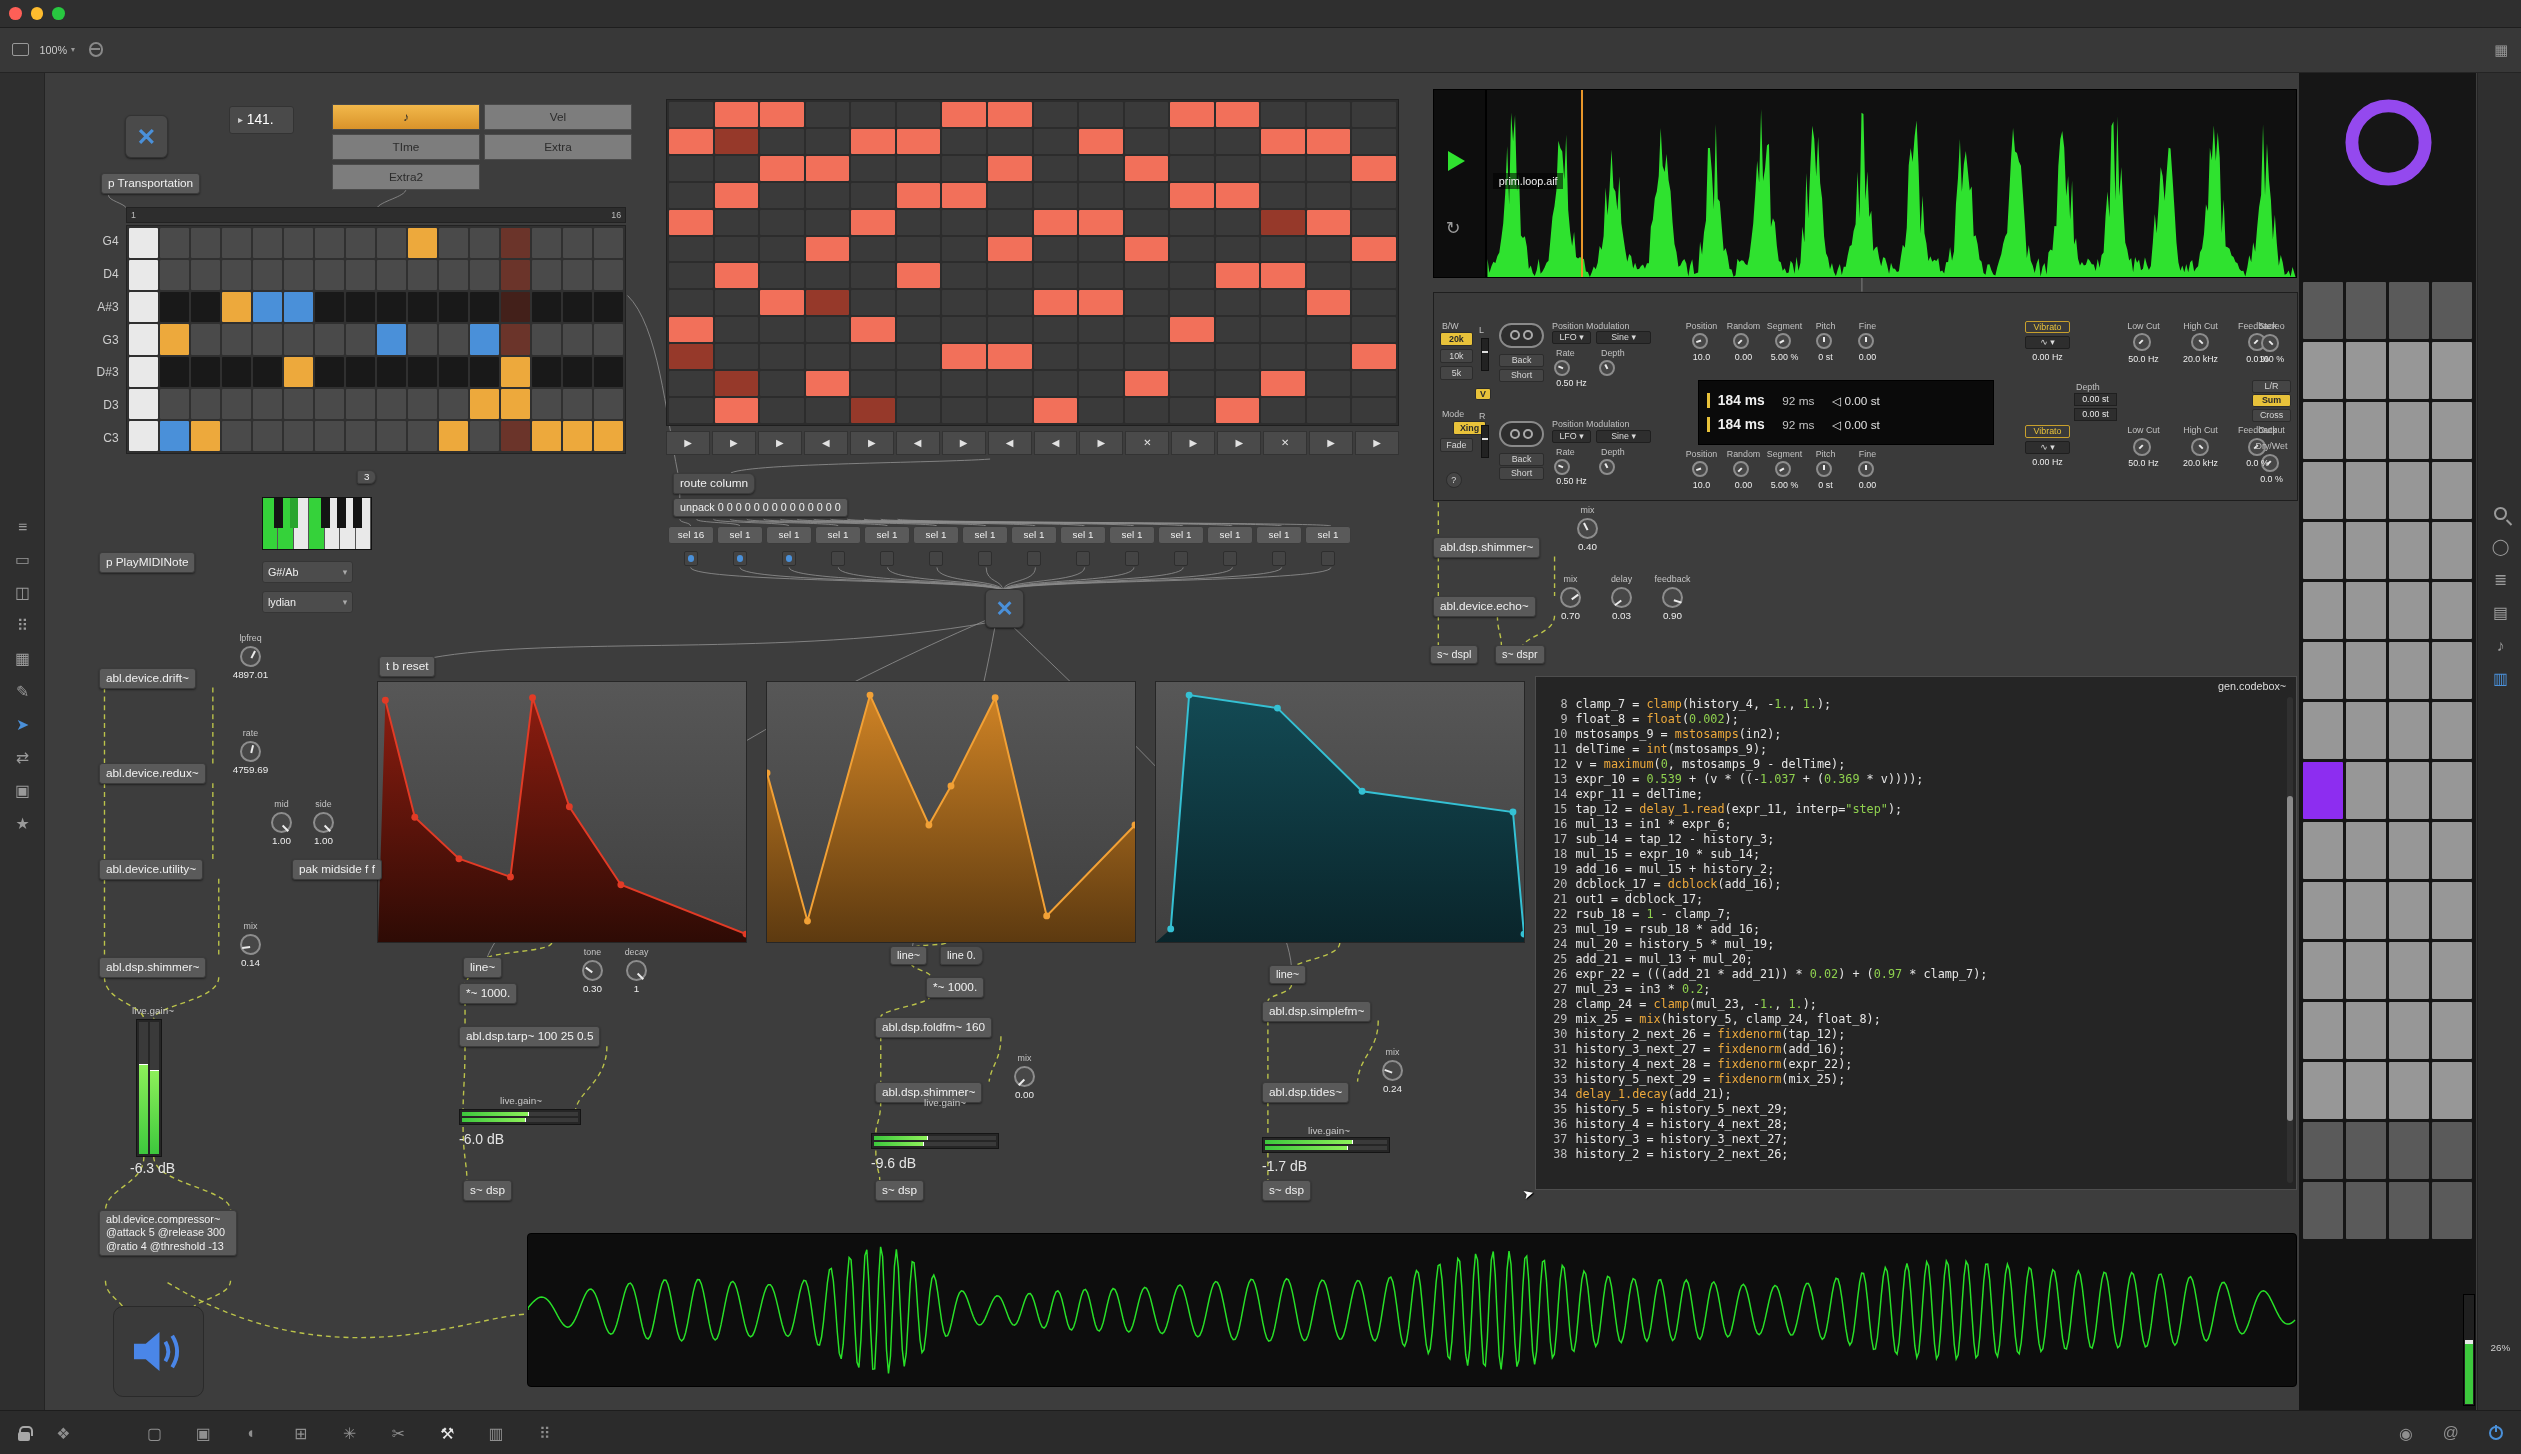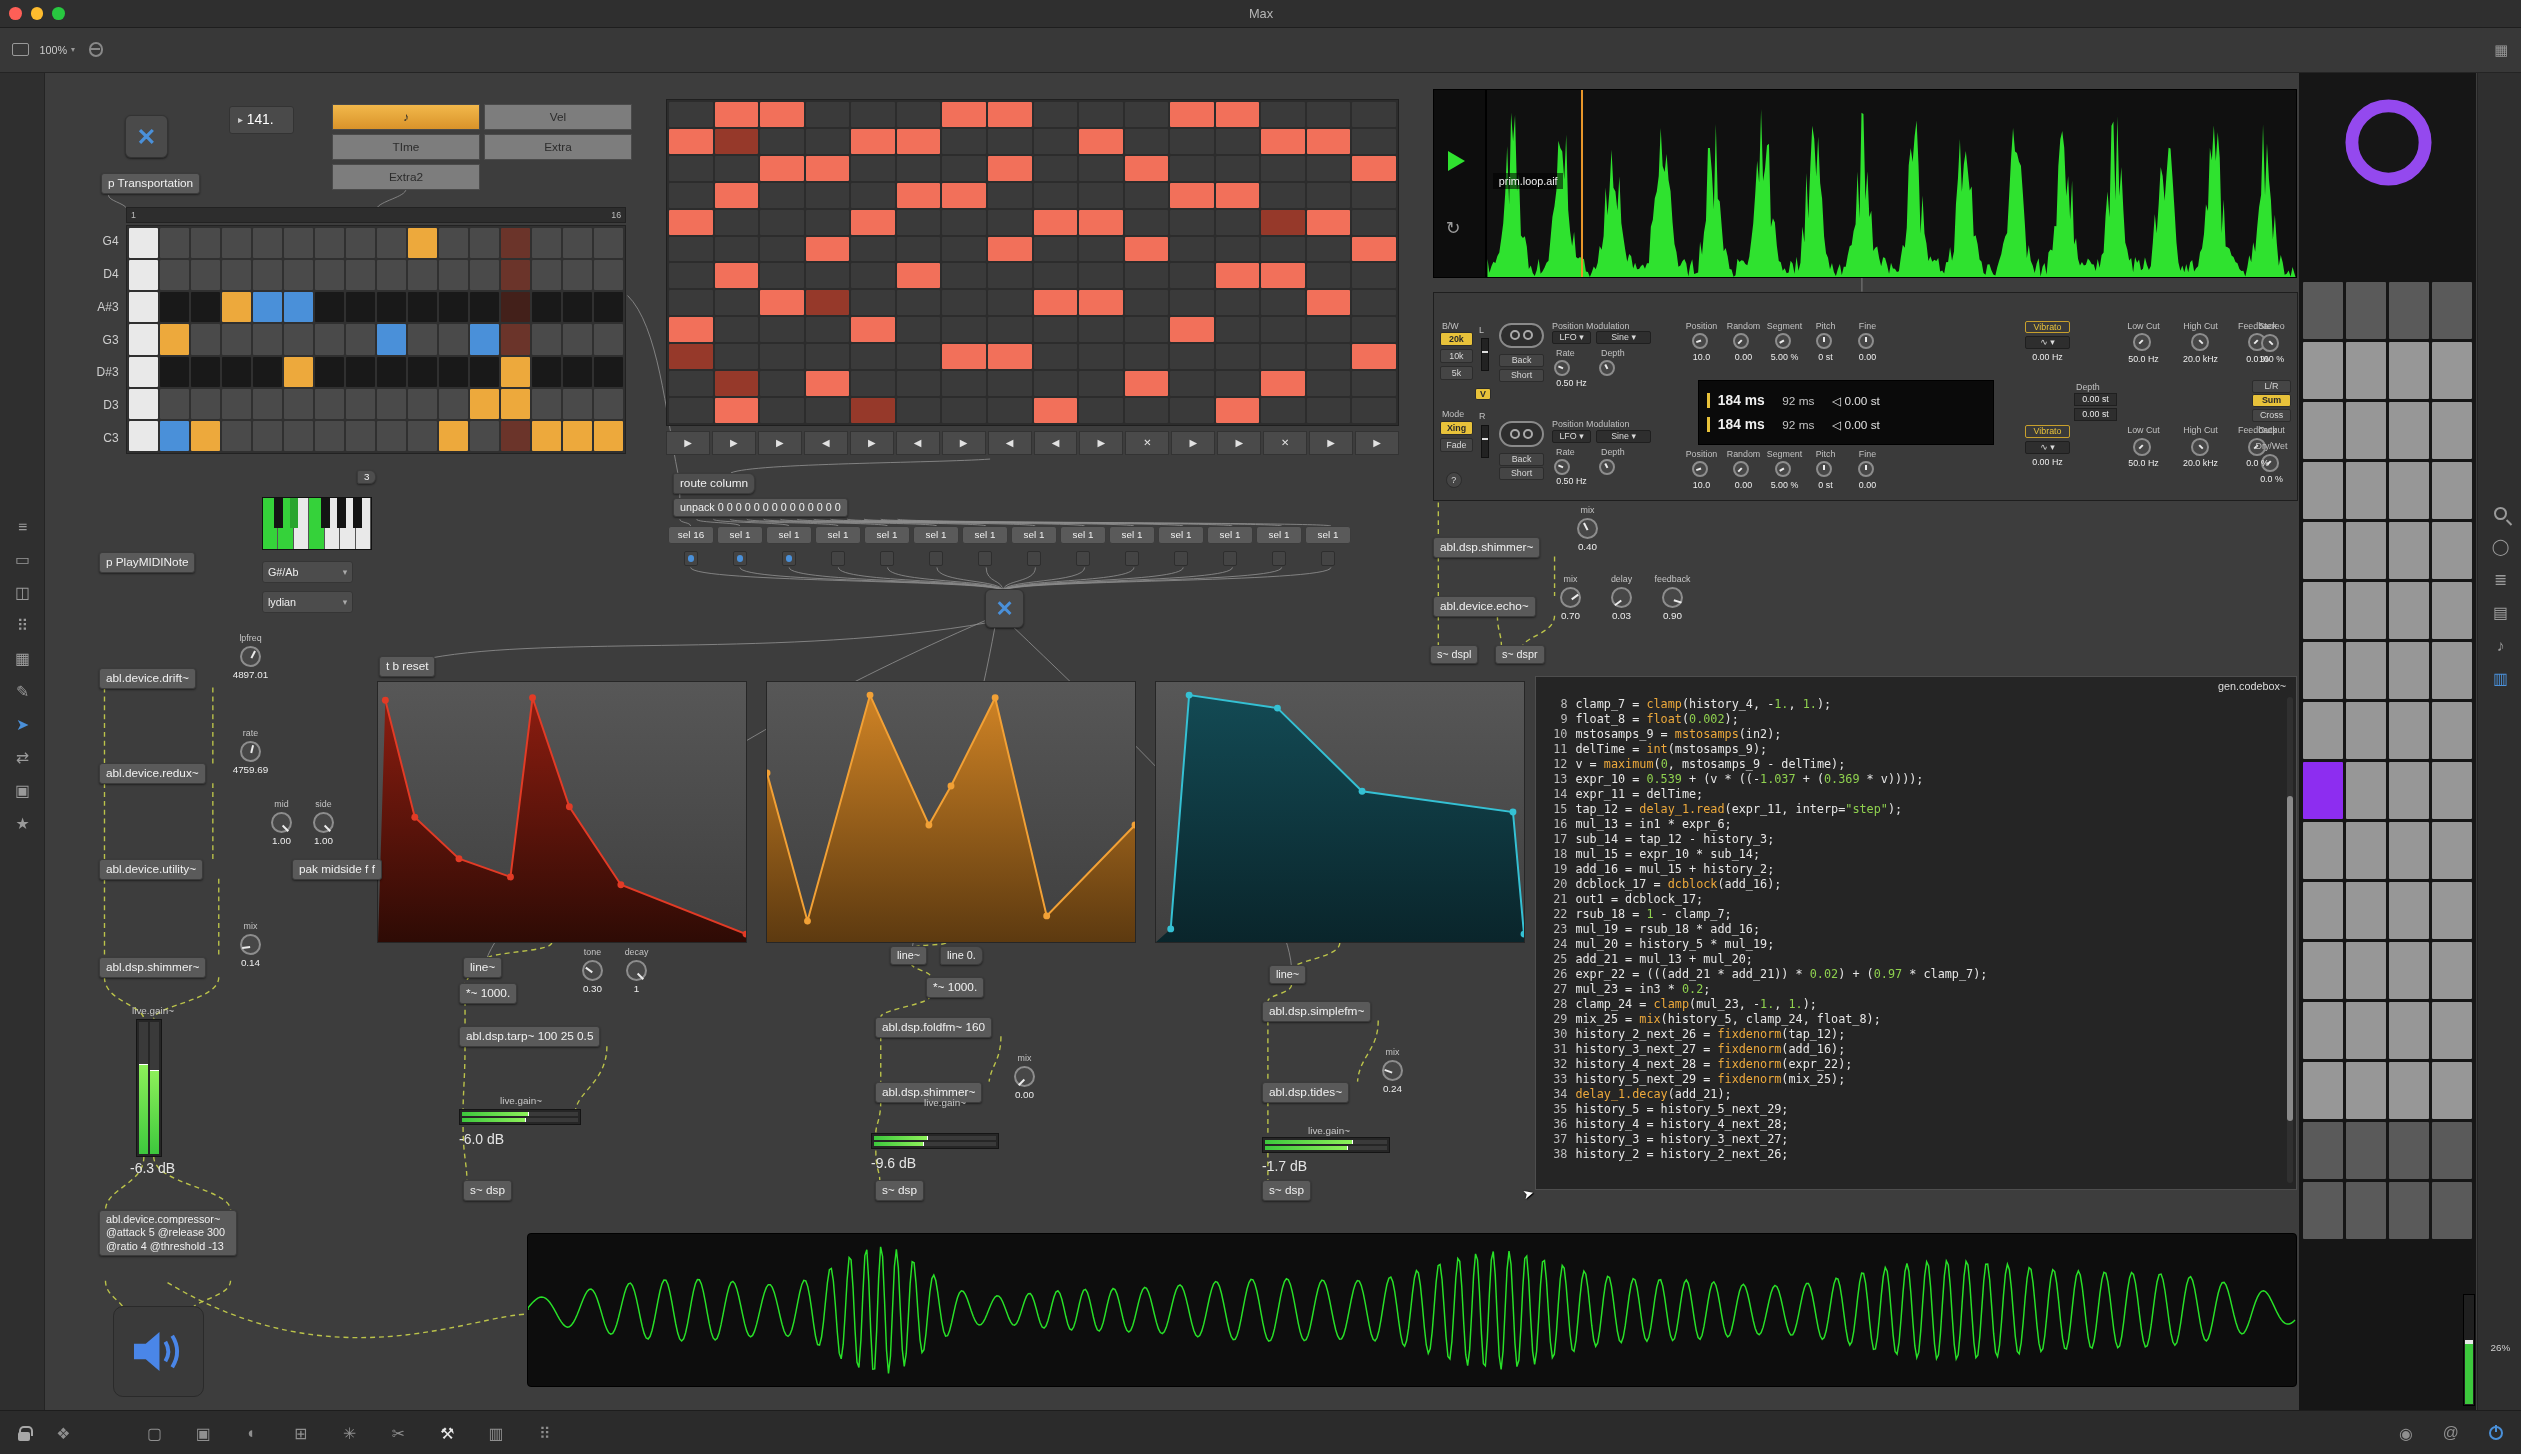--- a/index.html
+++ b/index.html
@@ -145,21 +145,20 @@
 #ring{position:absolute;left:2343px;top:97px;width:91px;height:91px;z-index:6}
 #cpu-label{position:absolute;bottom:57px;left:0;width:45px;text-align:center;font-size:9.9px;color:#cfcfcf}
 </style>
 </head>
 <body>
 
 <div id="titlebar">
   <span class="tl" style="background:#ff5f57"></span>
   <span class="tl" style="background:#febc2e"></span>
   <span class="tl" style="background:#28c840"></span>
-  <span id="win-title">Max</span>
 </div>
 
 <div id="topbar">
   <div style="display:flex;align-items:center;height:100%">
     <span id="patchericon"></span>
     <span id="zoomctl">
       <span>100%</span>
       <span style="font-size:7.9px;color:#999">▾</span>
     </span>
     <span id="globeicon"></span>
@@ -949,21 +948,21 @@
   <div id="smp-file">prim.loop.aif</div>
 </div>
 
 <div id="pitchloop">
   <div id="pl-body">
       <div class="pl-lab" style="left: 7.9px; top: 27.6px; width: 39px;">B/W</div>
       <div class="pl-btn on" style="left: 5.9px; top: 39px; width: 33px; height: 13.8px;">20k</div>
       <div class="pl-btn" style="left: 5.9px; top: 56px; width: 33px; height: 13.8px;">10k</div>
       <div class="pl-btn" style="left: 5.9px; top: 73px; width: 33px; height: 13.8px;">5k</div>
       <div class="pl-lab" style="left: 7.9px; top: 116px; width: 39px;">Mode</div>
-      <div class="pl-btn on" style="left: 6px; top: 128px; width: 33px; height: 13.8px;">Xing</div>
+      <div class="pl-btn on" style="left: 19px; top: 128px; width: 33px; height: 13.8px;">Xing</div>
       <div class="pl-btn" style="left: 5.9px; top: 145px; width: 33px; height: 13.8px;">Fade</div>
       <div class="pl-btn round" style="left: 11.8px; top: 179px; width: 15.8px; height: 15.8px;">?</div>
       <div class="pl-lab" style="left: 45px; top: 31.5px; width: 13.8px;">L</div>
       <div class="pl-vslider" style="left: 47px; top: 45px; width: 7.9px; height: 33px;"></div>
       <div class="pl-btn on" style="left: 41px; top: 95px; width: 15.8px; height: 11.8px;">V</div>
       <div class="pl-lab" style="left: 45px; top: 118px; width: 13.8px;">R</div>
       <div class="pl-vslider" style="left: 47px; top: 132px; width: 7.9px; height: 33px;"></div>
       <div class="pl-oval" style="left: 65px; top: 29.6px; width: 45px; height: 25.6px;">
         <span class="pl-dot"></span>
         <span class="pl-dot"></span>

